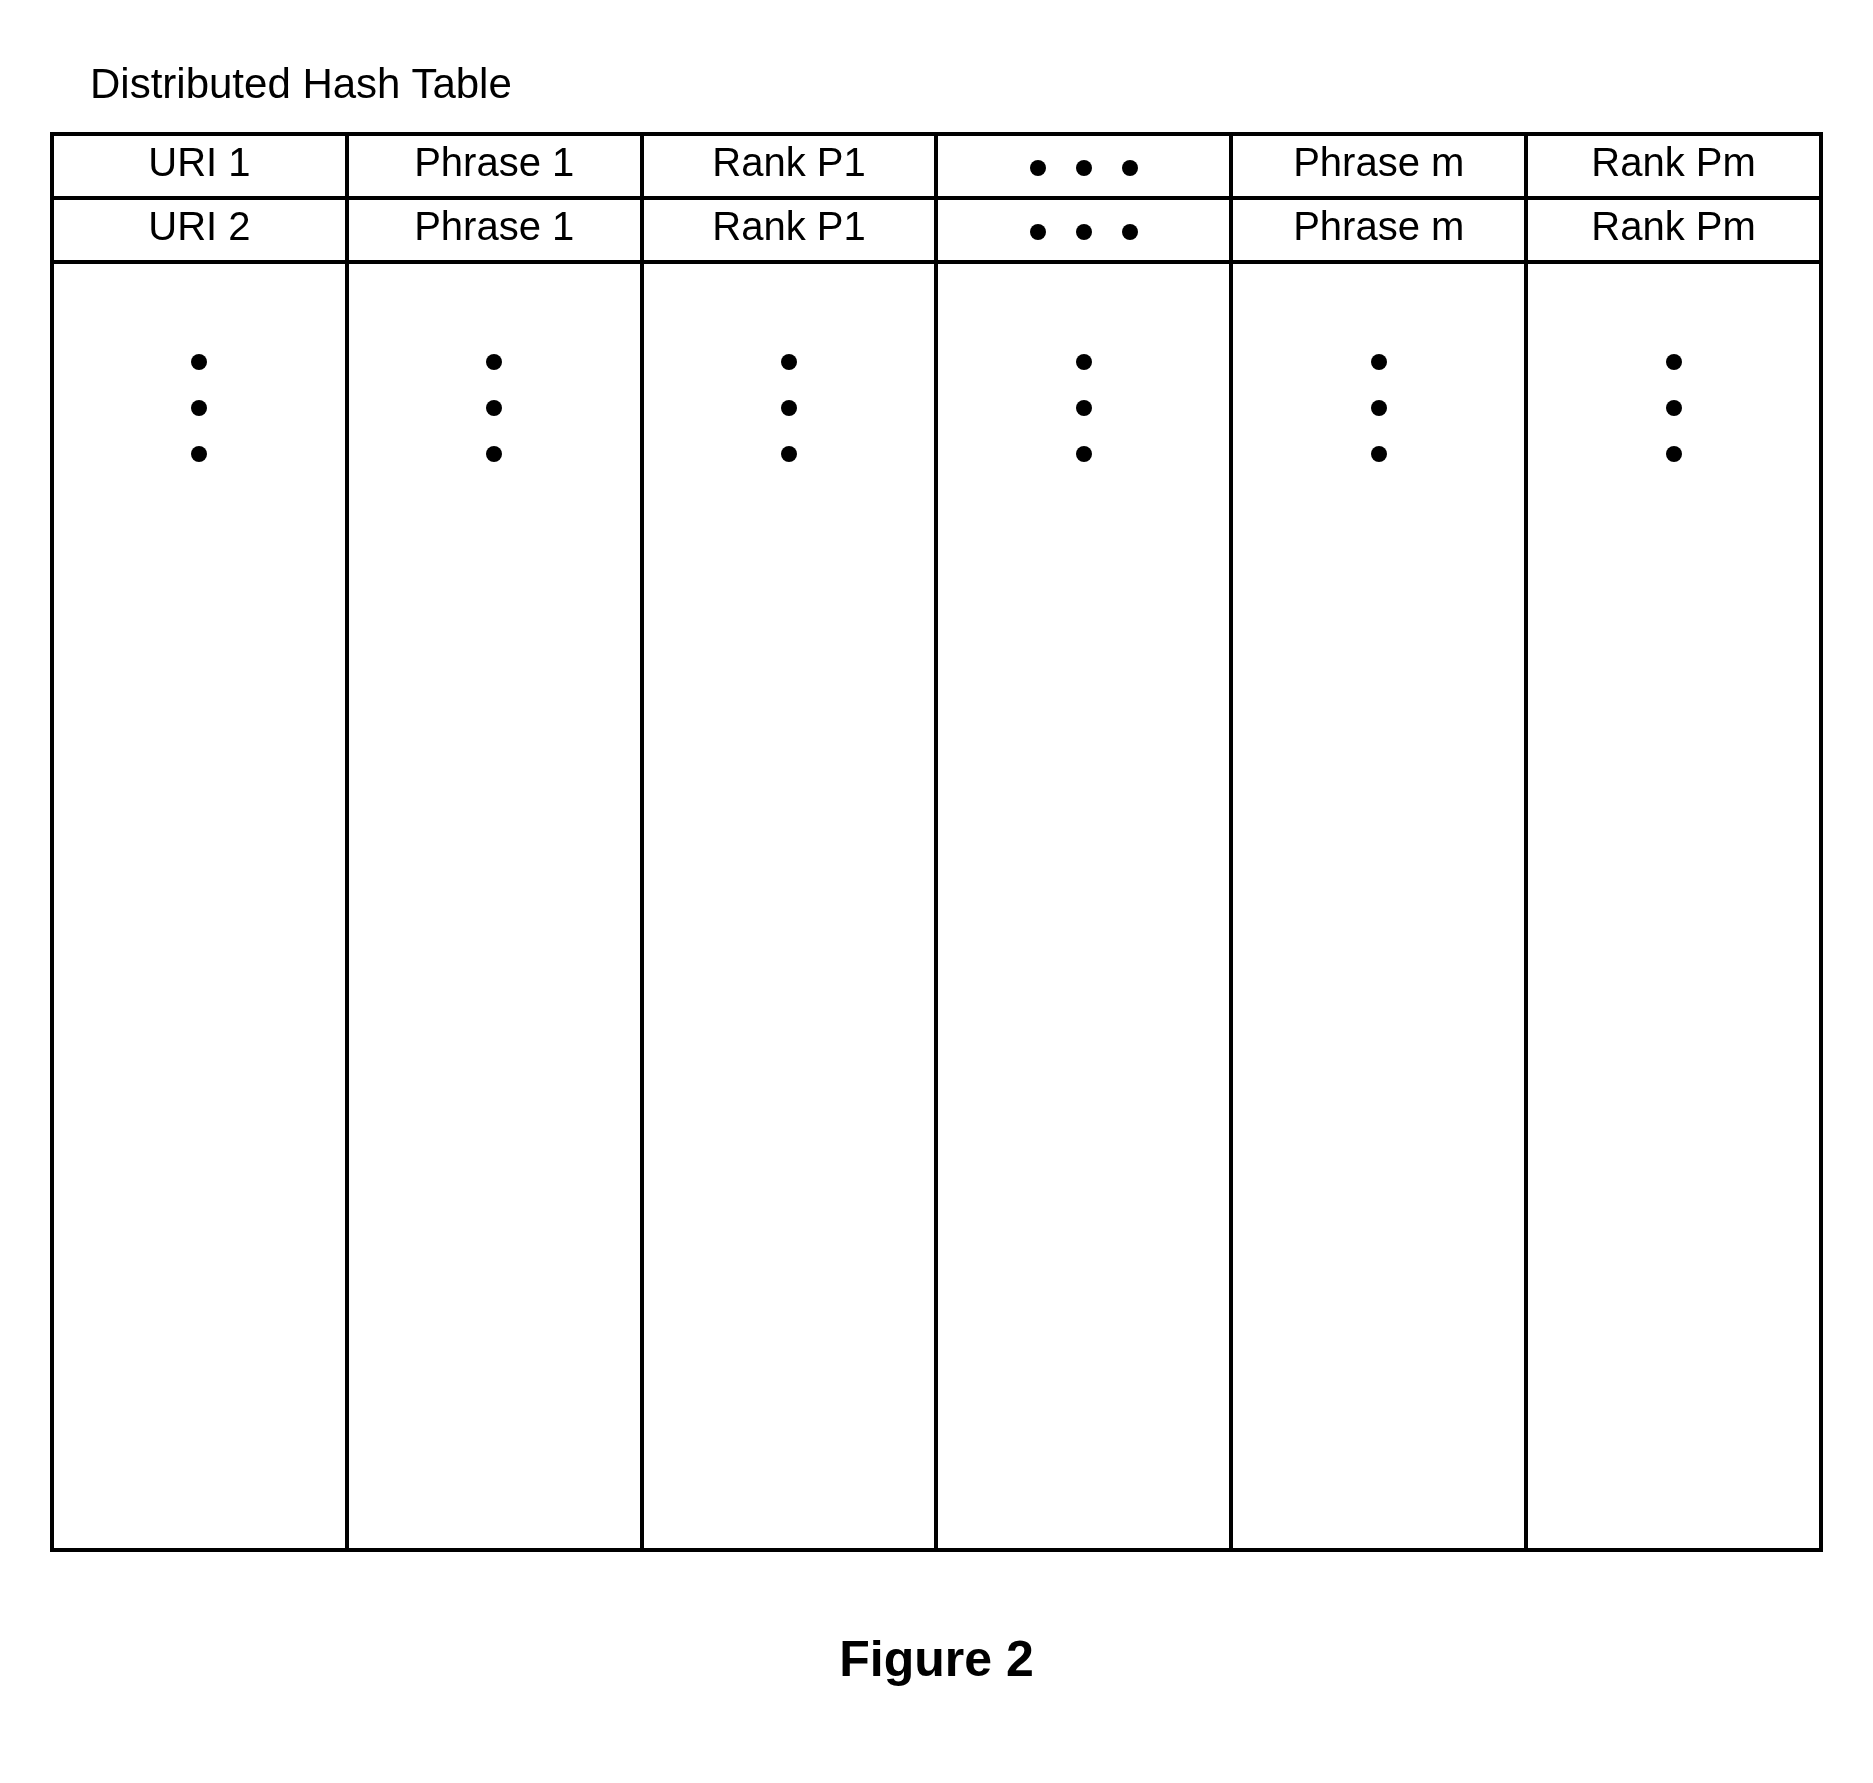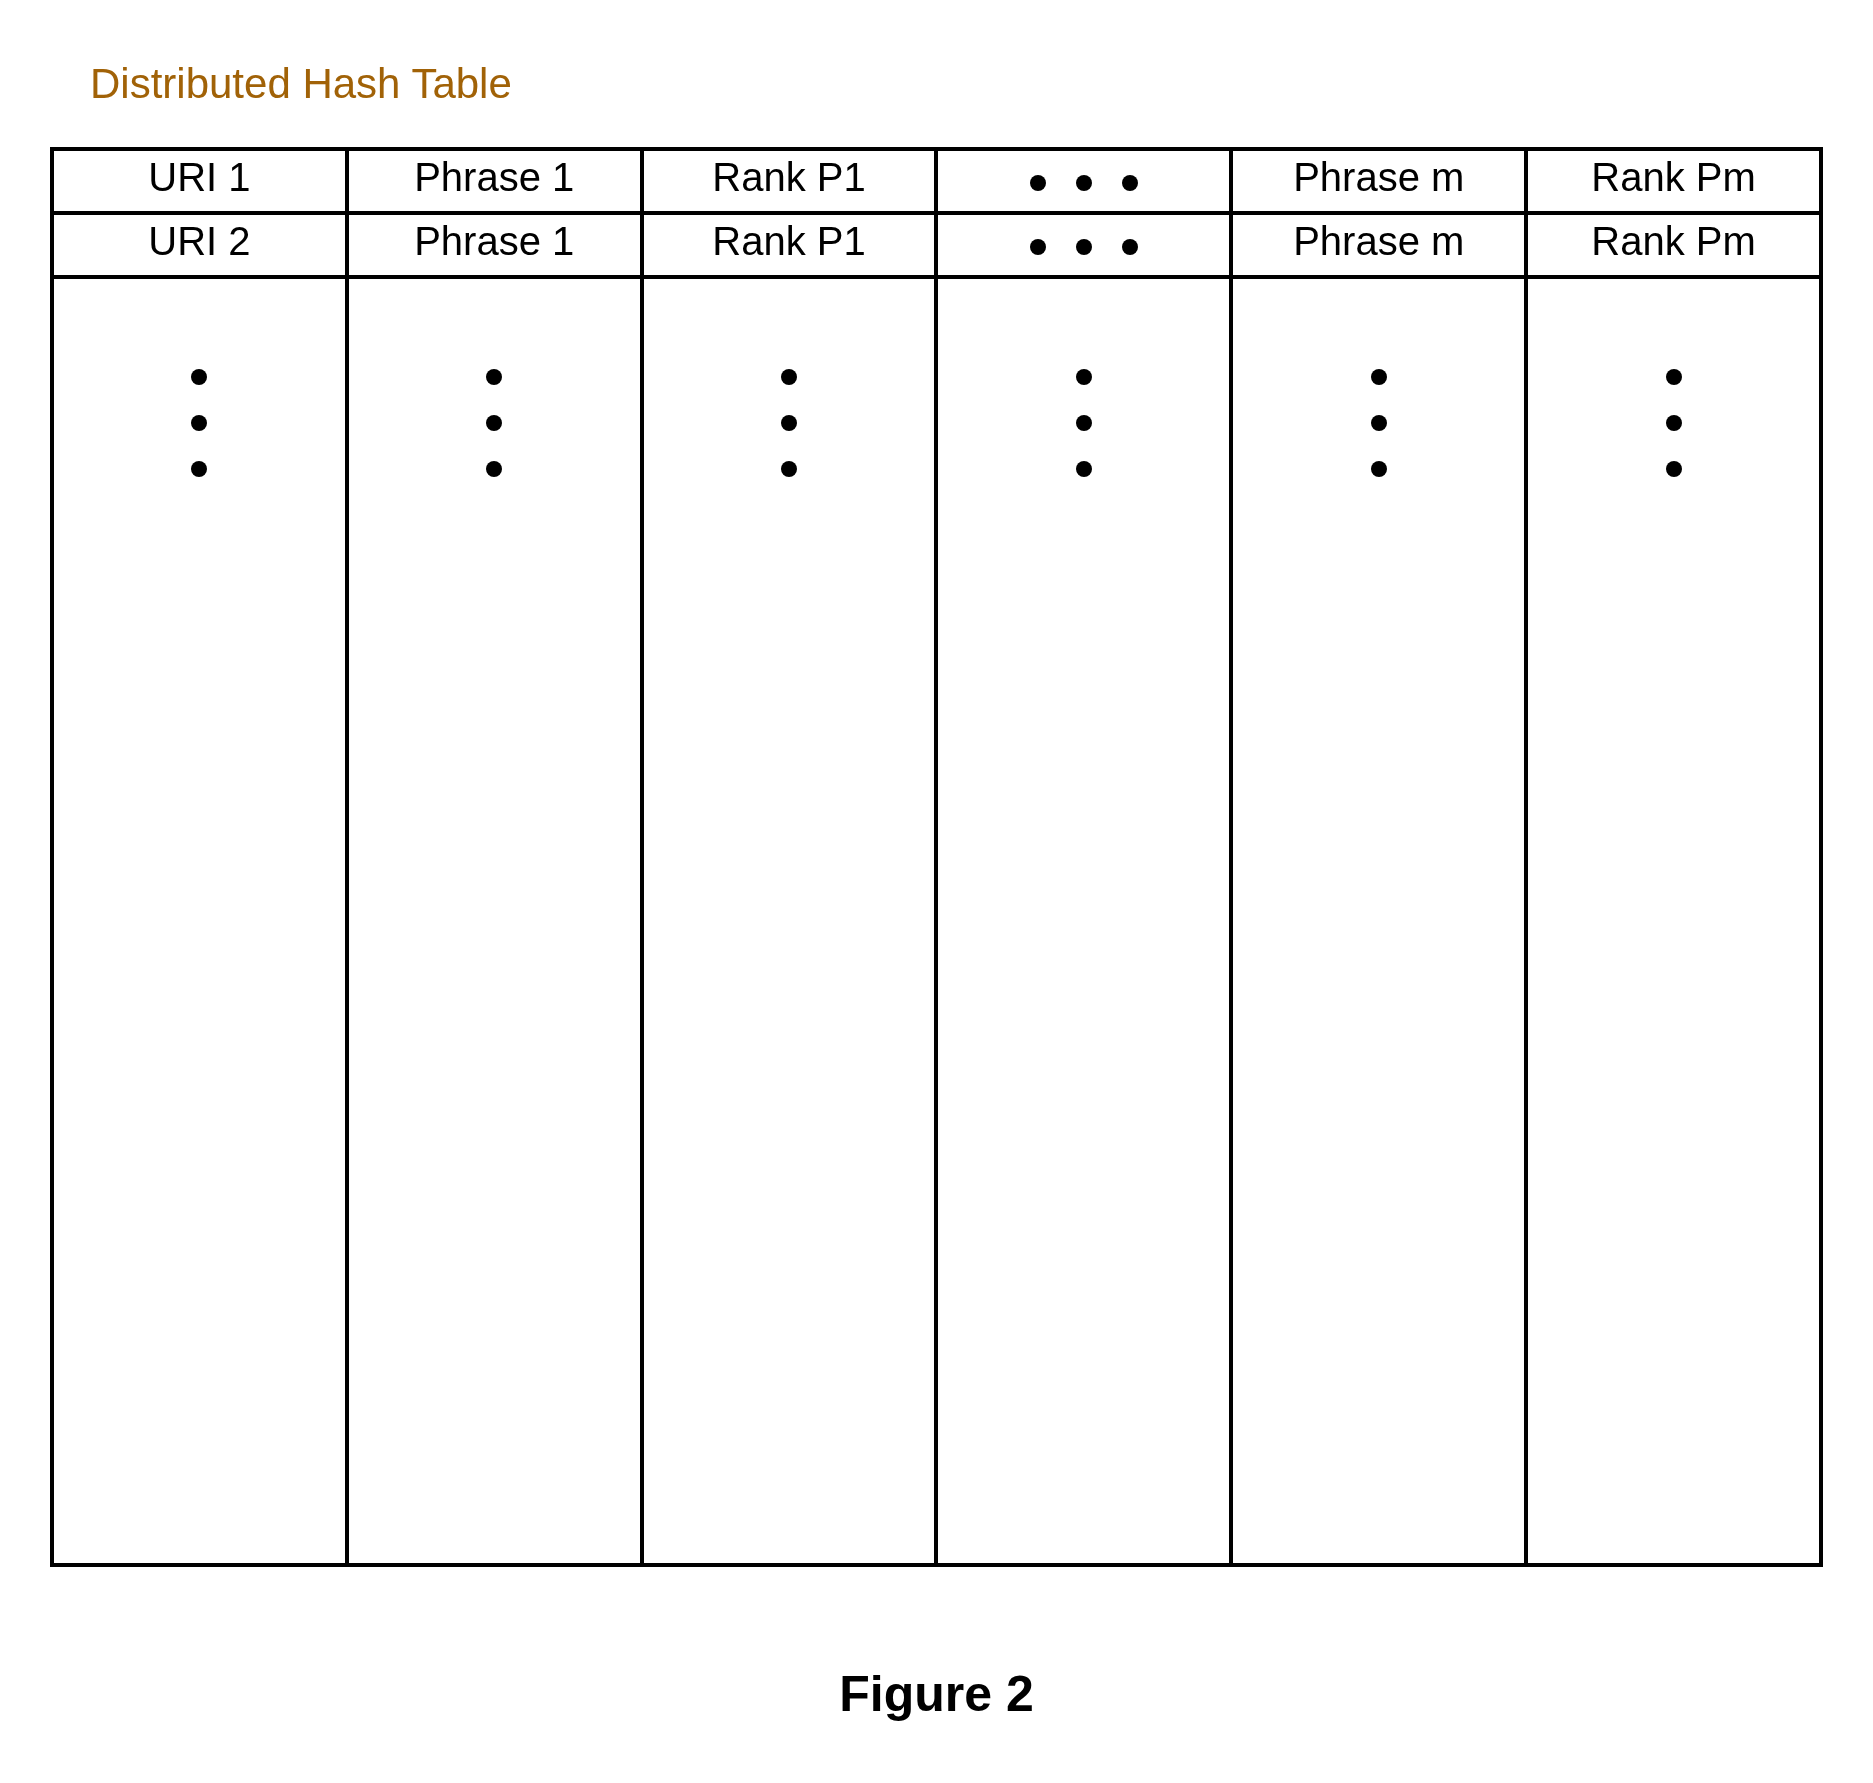--- a/index.html
+++ b/index.html
@@ -8,23 +8,23 @@
       margin: 0;
       padding: 60px 50px;
     }
     .container {
       width: 100%;
       max-width: 1773px;
       margin: 0 auto;
     }
     .title {
       font-size: 42px;
-      margin-bottom: 39px;
+      margin-bottom: 24px;
       margin-left: 40px;
-      color: #a16207;
+      color: #000000;
     }
     table {
       border-collapse: collapse;
       width: 100%;
       table-layout: fixed;
     }
     td {
       border: 4px solid #000;
       text-align: center;
       font-size: 40px;
@@ -64,21 +64,21 @@
     .hdot {
       width: 16px;
       height: 16px;
       background: #000;
       border-radius: 50%;
     }
     .caption {
       text-align: center;
       font-size: 50px;
       font-weight: bold;
-      margin-top: 98px;
+      margin-top: 78px;
       color: #000;
     }
   </style>
 </head>
 <body>
 
 <div class="container">
   <div class="title">Distributed Hash Table</div>
 
   <table>

